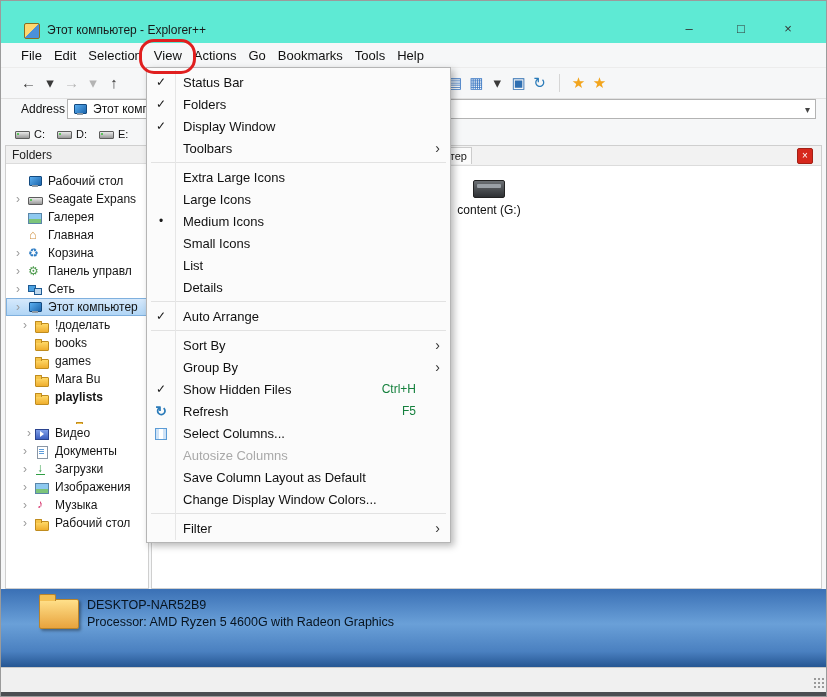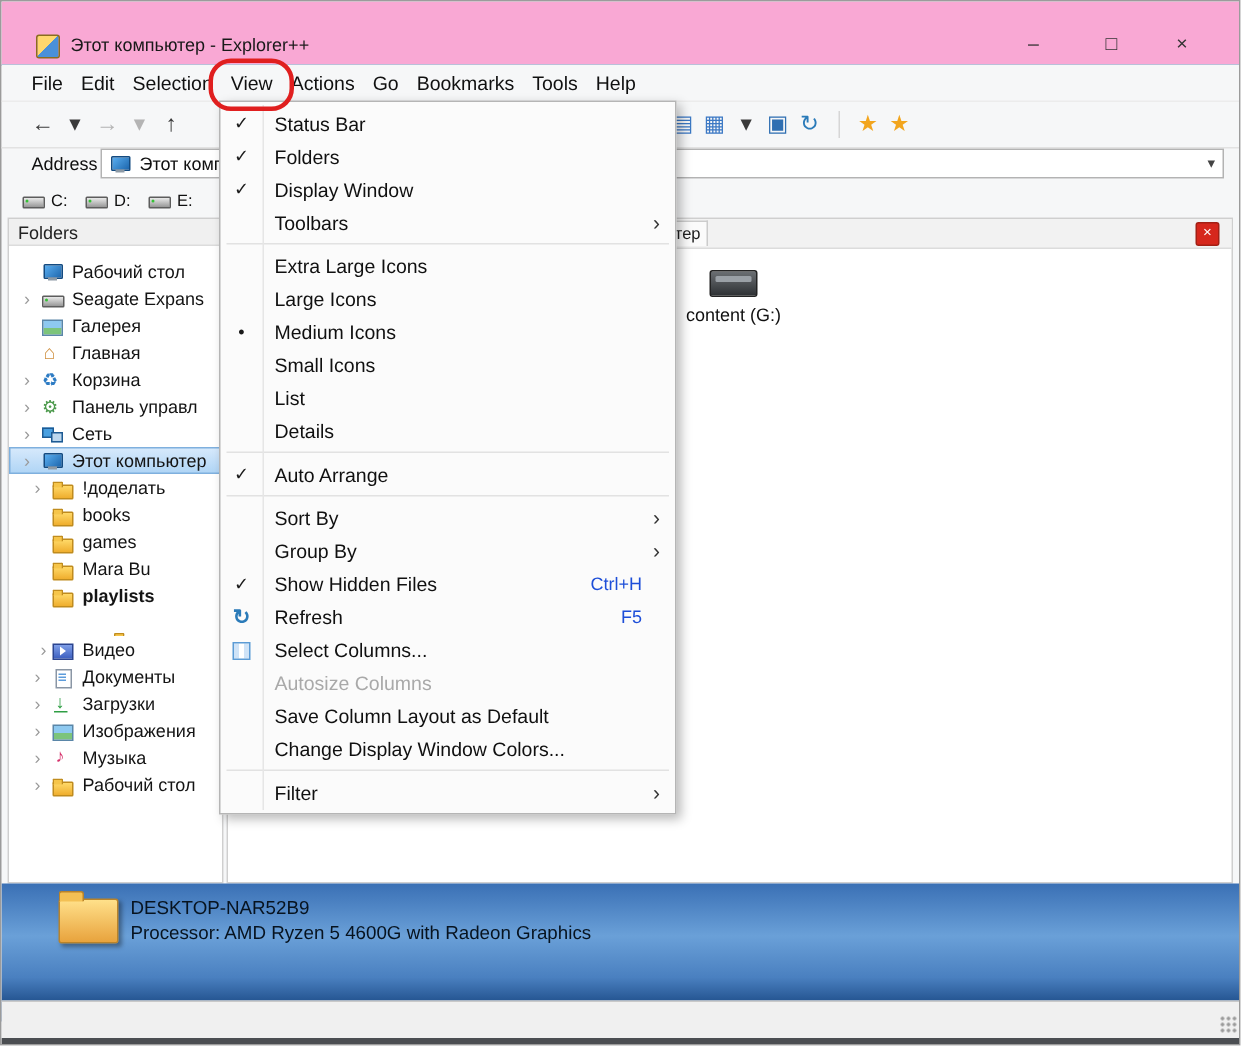--- a/index.html
+++ b/index.html
@@ -1,20 +1,20 @@
 <!DOCTYPE html>
 <html><head>
 <meta charset="utf-8">
 <style>
   html,body{margin:0;padding:0;background:#d9d9d9;}
   .window{position:relative;width:827px;height:697px;background:#f6f7f8;border:1px solid #9b9b9b;
           box-sizing:border-box;font-family:"Liberation Sans",sans-serif;overflow:hidden;cursor:default;
           -webkit-user-select:none;user-select:none;}
   
-  .titlebar{position:absolute;left:0;top:0;right:0;height:42px;background:#f9a8d4;border-bottom:1px solid #0369a1;}
+  .titlebar{position:absolute;left:0;top:0;right:0;height:42px;background:#5eead4;border-bottom:1px solid #0369a1;}
   .app-icon{position:absolute;left:23px;top:22px;width:14px;height:14px;border-radius:2px;
             background:linear-gradient(135deg,#ffd76e 0 48%,#4a90d9 48% 100%);border:1px solid #8a6d1f;}
   .title{position:absolute;left:46px;top:22px;font-size:12px;color:#191919;}
   .win-btn{position:absolute;top:20px;width:30px;text-align:center;font-size:13px;color:#333;}
   .btn-min{right:122px}.btn-max{right:70px}.btn-close{right:23px}
   
   .menubar{position:absolute;left:0;top:42px;right:0;height:24px;display:flex;align-items:center;
            padding-left:14px;background:#f6f7f8;}
   .mb-item{padding:3px 5px;margin:0 1px;font-size:13px;color:#101010;white-space:nowrap;}
   .annotation{position:absolute;left:138px;top:38px;width:51px;height:29px;border:3px solid #e01f1f;
@@ -103,21 +103,21 @@
   
   .dropdown{position:absolute;left:145px;top:66px;width:305px;background:#fbfbfb;border:1px solid #b5b5b5;
             box-shadow:3px 3px 7px rgba(0,0,0,.28);z-index:150;padding:3px 0;box-sizing:border-box;}
   .dropdown::before{content:"";position:absolute;left:28px;top:2px;bottom:2px;width:1px;background:#e6e6e6;}
   .menu-item{position:relative;height:22px;display:flex;align-items:center;font-size:13px;color:#101010;padding-right:8px;}
   .gutter{width:28px;text-align:center;font-size:12px;color:#1a1a1a;flex:none;z-index:1;}
   .gutter.mark-refresh{color:#2b7bb9;font-size:14px;font-weight:bold;}
   .mi-columns{display:inline-block;width:10px;height:10px;border:1px solid #5b9bd5;
               background:linear-gradient(90deg,#cfe3f7 33%,#fff 33% 66%,#cfe3f7 66%);vertical-align:middle;}
   .mlabel{margin-left:8px;white-space:nowrap;}
-  .mshortcut{margin-left:auto;margin-right:14px;font-size:12px;color:#1d4ed8;}
+  .mshortcut{margin-left:auto;margin-right:26px;font-size:12px;color:#15803d;}
   .msub{position:absolute;right:10px;font-size:14px;color:#333;}
   .menu-item.disabled .mlabel{color:#a9a9a9;}
   .menu-sep{height:1px;background:#e2e2e2;margin:3px 4px;}
   
   .display-window{position:absolute;left:0;top:588px;width:827px;height:92px;
       background:linear-gradient(180deg,#3a70b5 0%,#6aa0d8 38%,#4a80c0 68%,#16447f 92%,#0f3a6e 100%);}
   .big-folder{position:absolute;left:38px;top:10px;width:38px;height:28px;
       background:linear-gradient(#ffe08a,#e8a33d);border:1px solid #b8832a;border-radius:2px;
       box-shadow:2px 2px 3px rgba(0,0,0,.35);}
   .big-folder::before{content:"";position:absolute;left:-1px;top:-6px;width:15px;height:6px;

